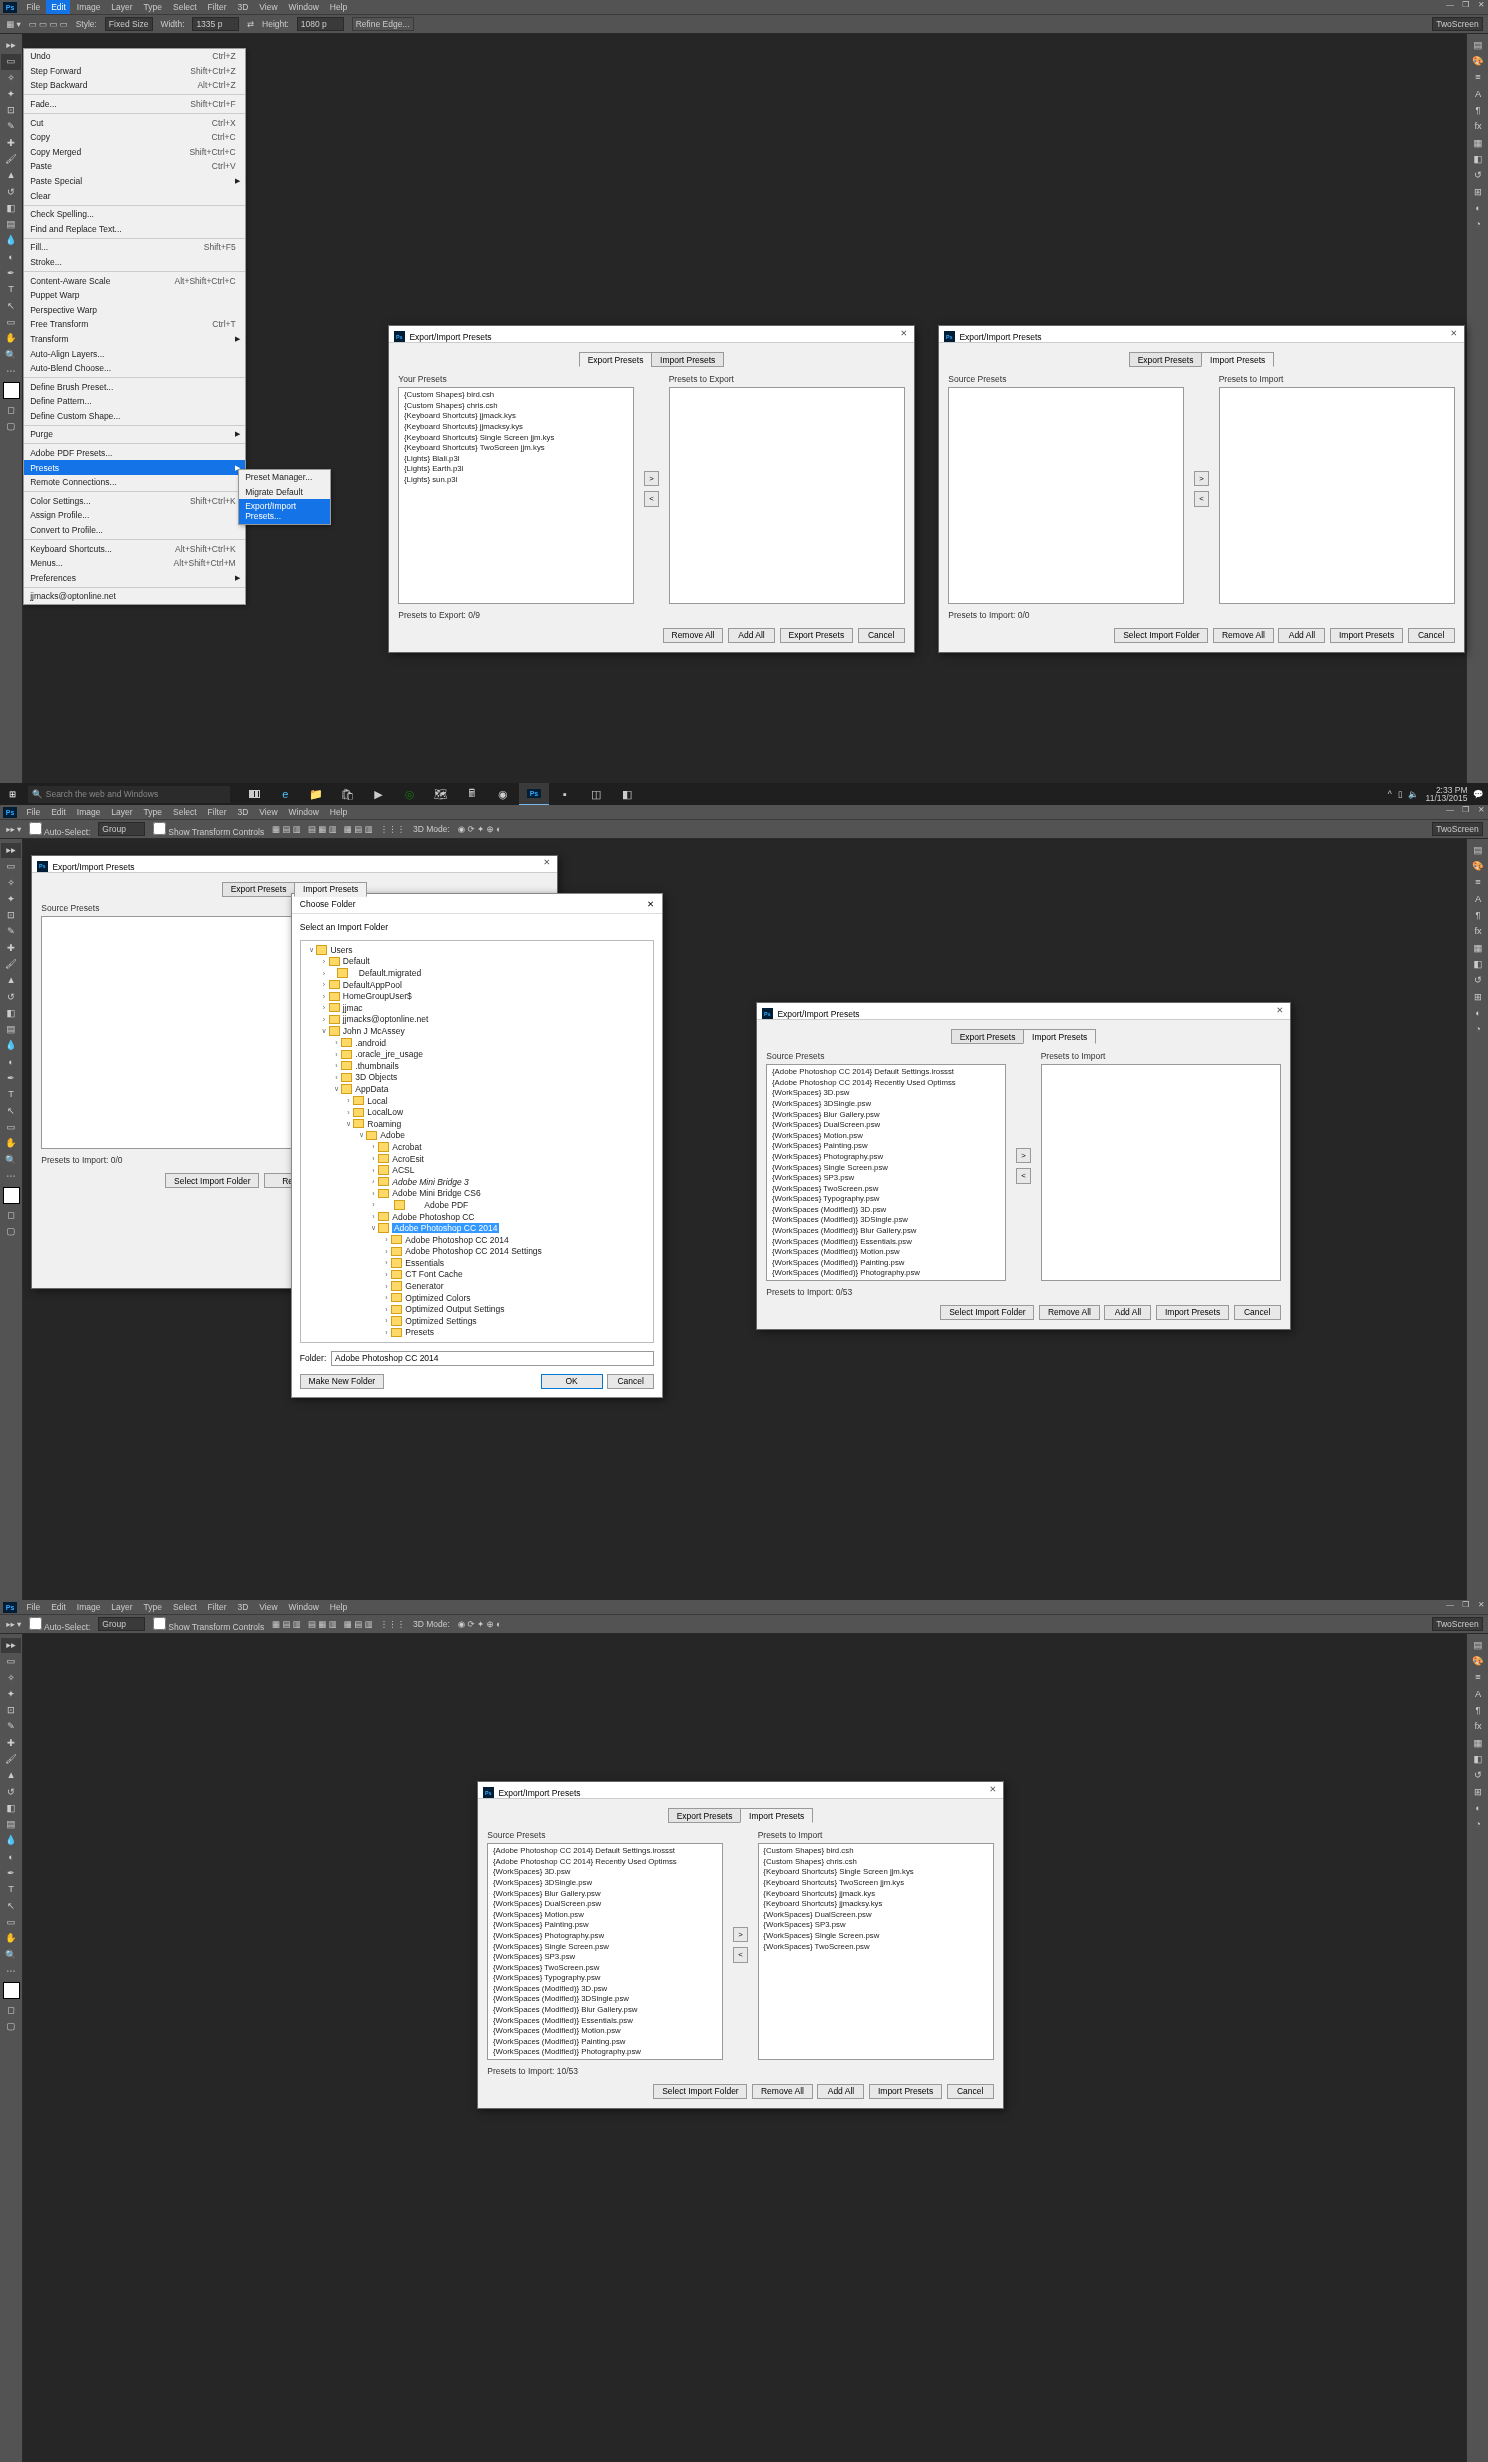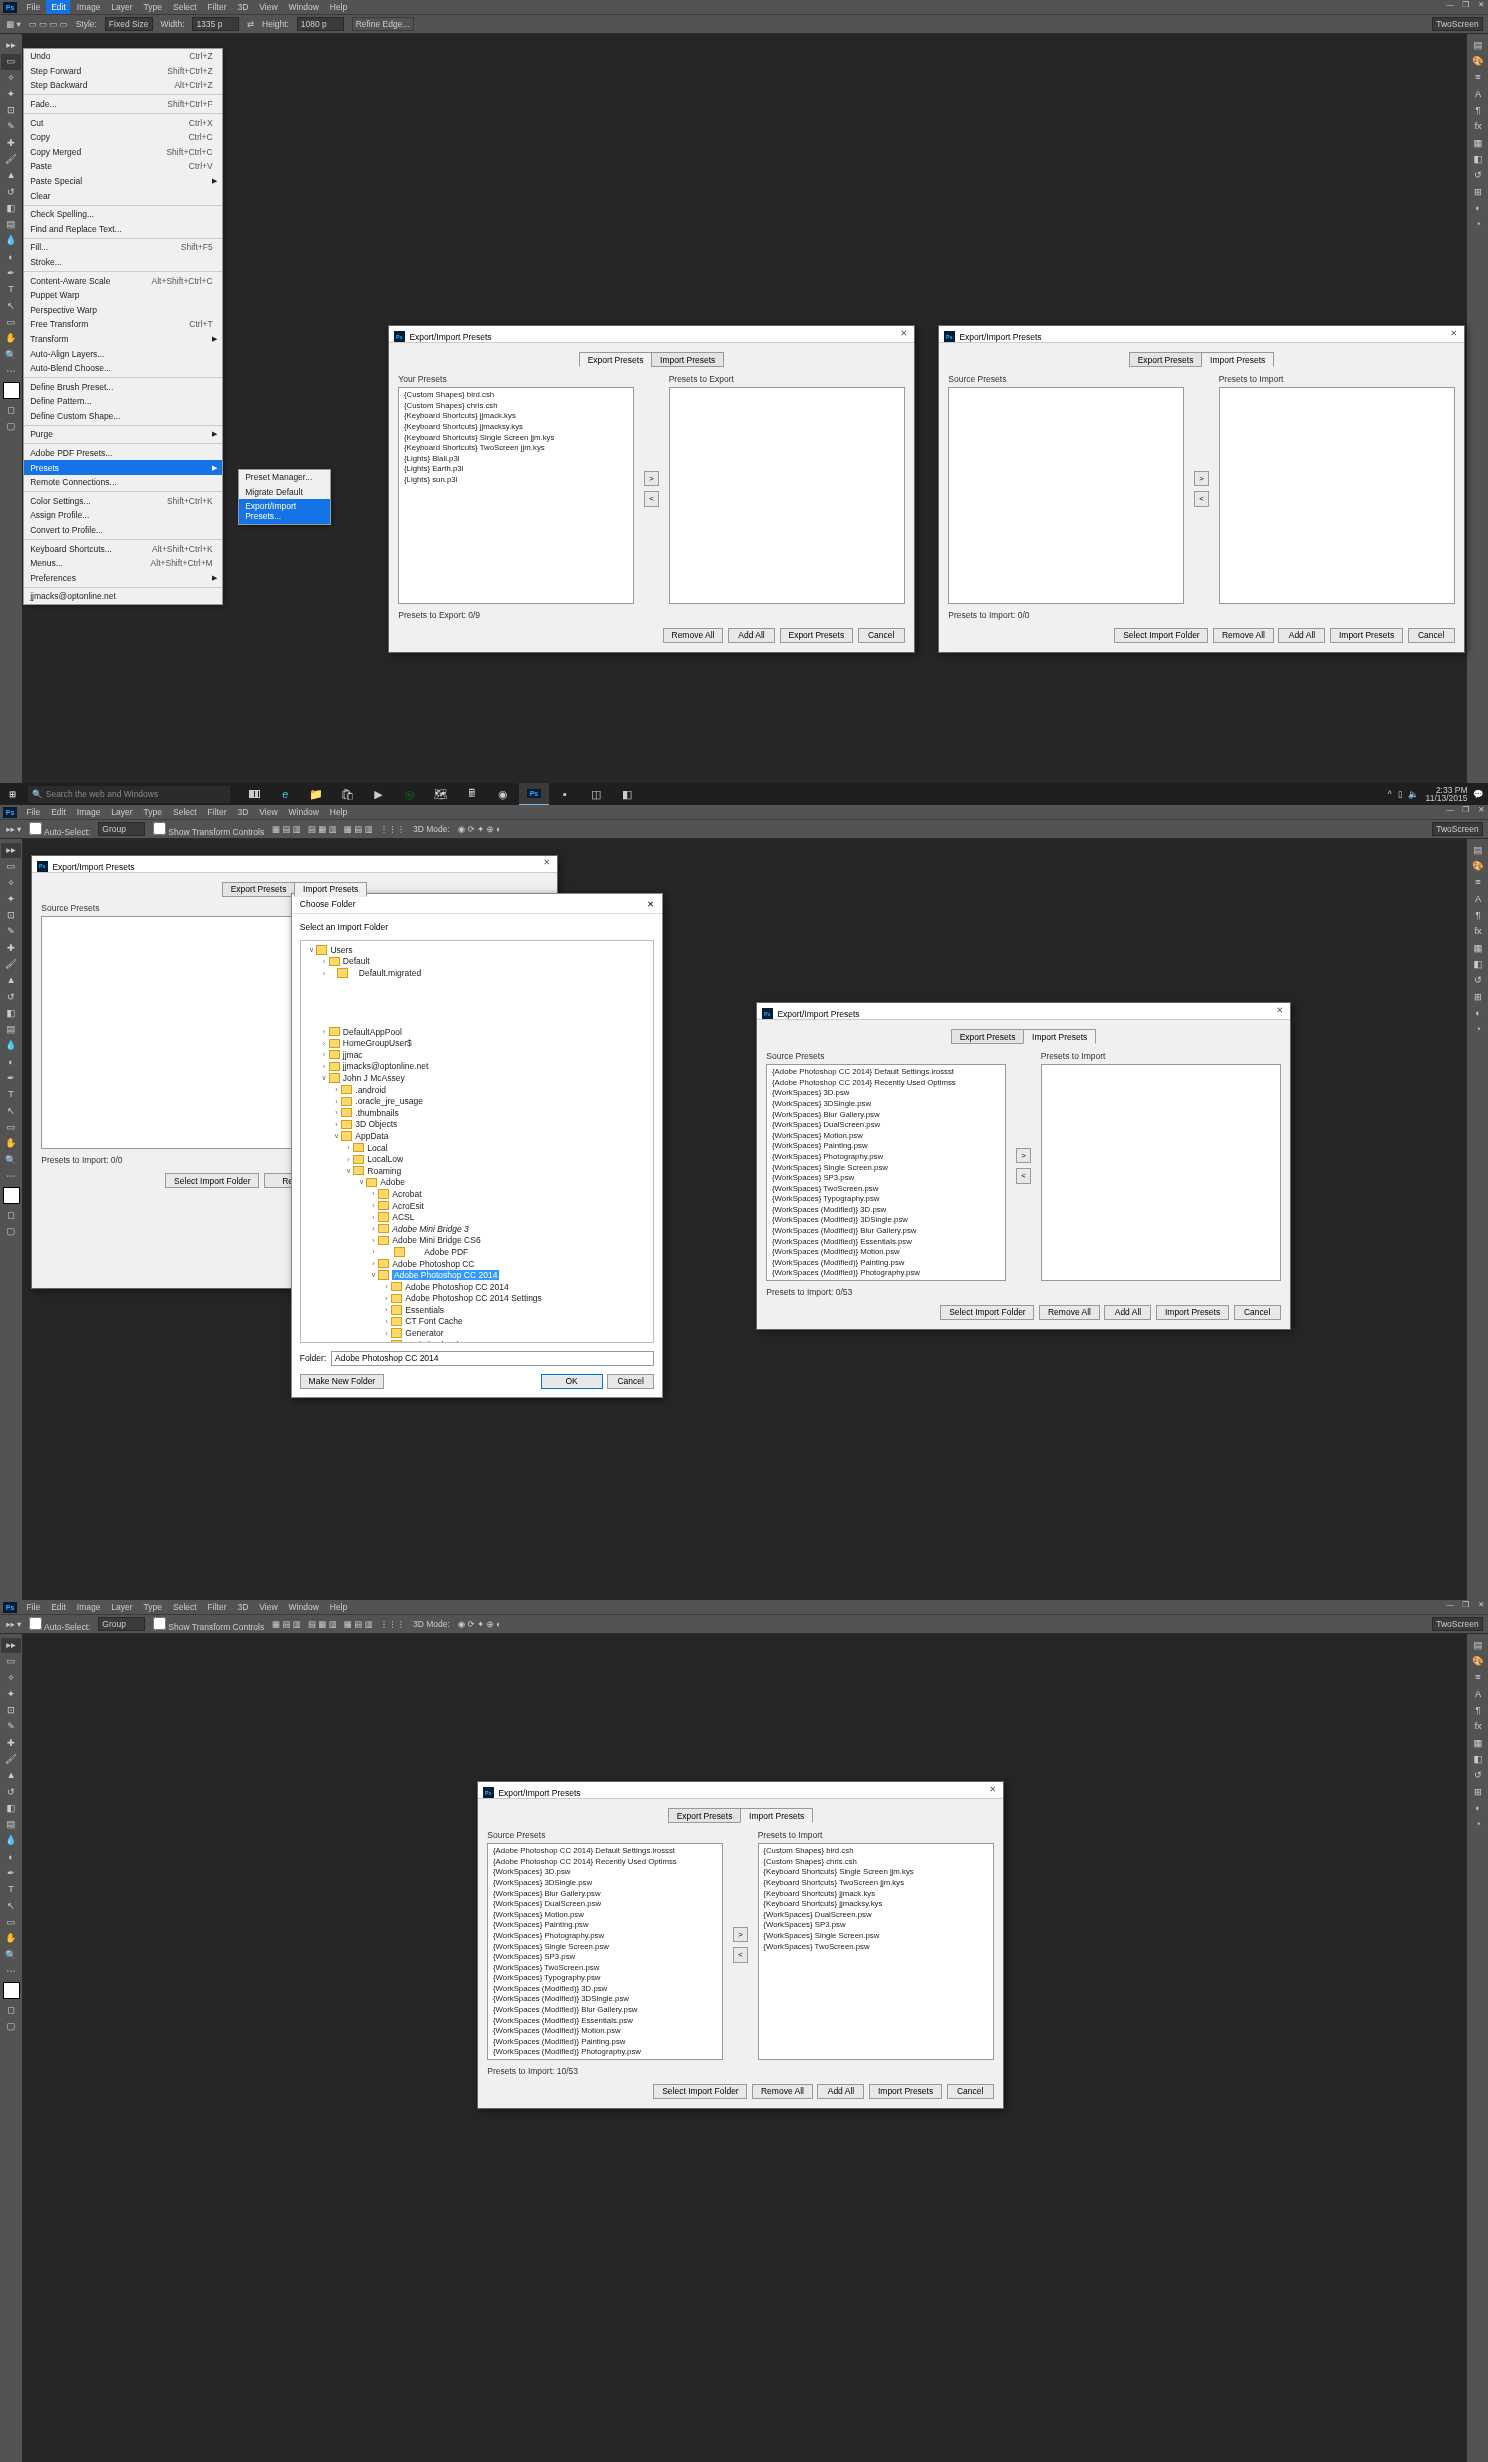--- a/index.html
+++ b/index.html
@@ -16,21 +16,21 @@
 .opt-field{background:#3a3a3a;border:0.8px solid #2a2a2a;padding:0.8px 3.1px;color:#ccc;min-width:47px;display:inline-block}
 .ps-body{display:flex;position:relative;height:calc(100% - 34px)}
 .ps-toolbar-left{width:23px;background:#535353;border-right:0.8px solid #2a2a2a;padding-top:3.1px}
 .tool-slot{width:20px;height:15.5px;margin:0.8px auto;color:#ccc;font-size:9.3px;text-align:center;line-height:15.5px;position:relative}
 .tool-slot.sel{background:#3a3a3a}
 .ps-canvas{flex:1;background:#262626;position:relative}
 .ps-panels-right{width:23px;background:#535353;border-left:0.8px solid #2a2a2a;padding-top:3.1px}
 .color-swatch{width:17px;height:17px;background:#fff;border:0.8px solid #000;margin:3.1px auto;position:relative}
 .color-swatch::after{content:"";position:absolute;left:-4.7px;top:-4.7px;width:17px;height:17px;background:#000;border:0.8px solid #888;z-index:-1}
 
-.dropdown-menu{position:absolute;left:23px;top:14px;width:200px;background:#f0f0f0;border:0.8px solid #999;box-shadow:1.6px 1.6px 4.7px rgba(0,0,0,.4);z-index:100}
+.dropdown-menu{position:absolute;left:23px;top:14px;width:223px;background:#f0f0f0;border:0.8px solid #999;box-shadow:1.6px 1.6px 4.7px rgba(0,0,0,.4);z-index:100}
 .dd-row{display:flex;align-items:center;padding:2.3px 6.2px;color:#222;cursor:pointer;position:relative}
 .dd-row.highlighted{background:#1473e6;color:#fff}
 .dd-row .shortcut{position:absolute;right:9.3px;color:#555}
 .dd-row .arrow{position:absolute;right:4.7px;font-size:7px}
 .dd-sep{height:0.8px;background:#ccc;margin:1.6px 0}
 .submenu{position:absolute;left:214px;width:93px;background:#f0f0f0;border:0.8px solid #999;box-shadow:1.6px 1.6px 4.7px rgba(0,0,0,.4)}
 .submenu .dd-row{padding:2.3px 6.2px}
 
 .dialog{position:absolute;background:#f0f0f0;border:0.8px solid #666;box-shadow:2.3px 2.3px 7.8px rgba(0,0,0,.5)}
 .dialog-titlebar{height:17px;background:#fff;border-bottom:0.8px solid #ccc;display:flex;align-items:flex-end;padding:0 4.7px}
@@ -534,21 +534,21 @@
             <div class="tree-row" style="padding-left: 15.5px;">
               <span class="tree-toggle">›</span>
               <span class="tree-folder-icon"></span>
               <span class="tree-label">Default</span>
             </div>
             <div class="tree-row" style="padding-left: 15.5px; gap: 8px;">
               <span class="tree-toggle">›</span>
               <span class="tree-folder-icon"></span>
               <span class="tree-label">Default.migrated</span>
             </div>
-            <div class="tree-row" style="padding-left: 15.5px; margin-top: 47px;">
+            <div class="tree-row" style="padding-left: 15.5px;">
               <span class="tree-toggle">›</span>
               <span class="tree-folder-icon"></span>
               <span class="tree-label">DefaultAppPool</span>
             </div>
             <div class="tree-row" style="padding-left: 15.5px;">
               <span class="tree-toggle">›</span>
               <span class="tree-folder-icon"></span>
               <span class="tree-label">HomeGroupUser$</span>
             </div>
             <div class="tree-row" style="padding-left: 15.5px;">

